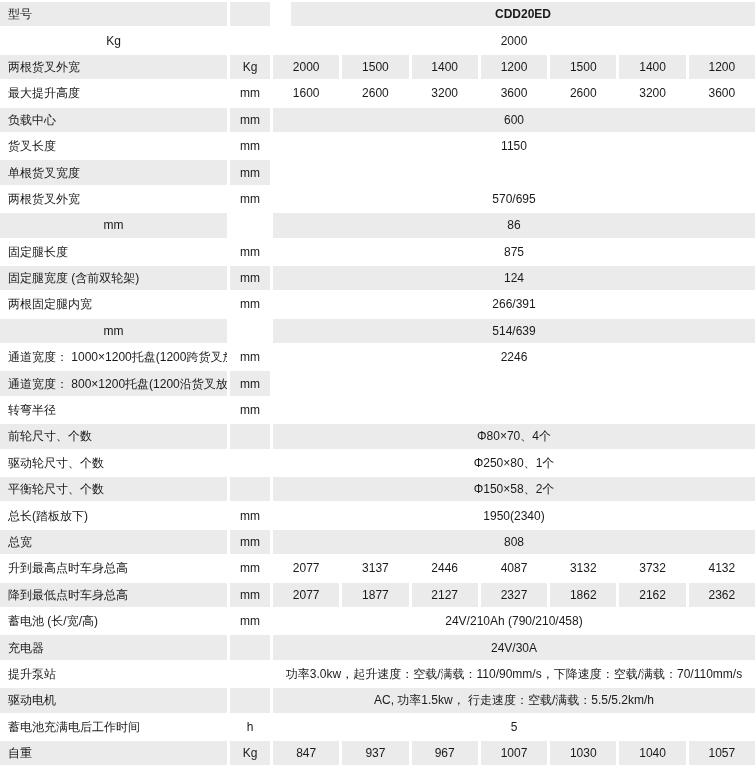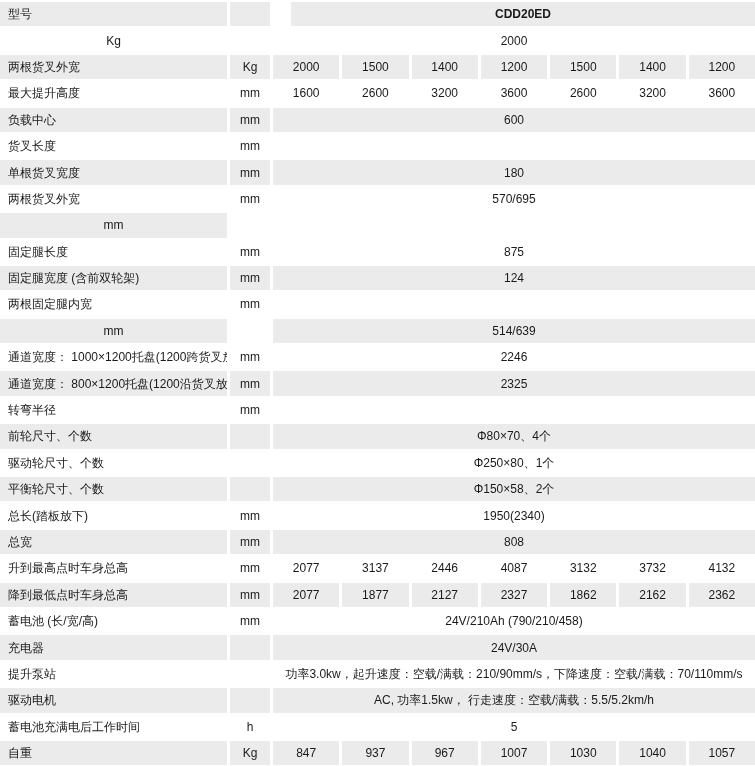--- a/index.html
+++ b/index.html
@@ -77,61 +77,62 @@
       <div class="cell value-cell">3600</div>
     </div>
     <div class="row odd">
       <div class="cell label-cell">负载中心</div>
       <div class="cell unit-cell">mm</div>
       <div class="cell value-cell span-cell">600</div>
     </div>
     <div class="row even">
       <div class="cell label-cell">货叉长度</div>
       <div class="cell unit-cell">mm</div>
+      <div class="cell value-cell span-cell">1150</div>
     </div>
     <div class="row odd">
       <div class="cell label-cell">单根货叉宽度</div>
       <div class="cell unit-cell">mm</div>
-      <div class="cell value-cell span-cell">180</div>
     </div>
     <div class="row even">
       <div class="cell label-cell">两根货叉外宽</div>
       <div class="cell unit-cell">mm</div>
       <div class="cell value-cell span-cell">570/695</div>
     </div>
     <div class="row odd">
       <div class="cell unit-cell">mm</div>
+      <div class="cell value-cell span-cell">86</div>
     </div>
     <div class="row even">
       <div class="cell label-cell">固定腿长度</div>
       <div class="cell unit-cell">mm</div>
       <div class="cell value-cell span-cell">875</div>
     </div>
     <div class="row odd">
       <div class="cell label-cell">固定腿宽度 (含前双轮架)</div>
       <div class="cell unit-cell">mm</div>
       <div class="cell value-cell span-cell">124</div>
     </div>
     <div class="row even">
       <div class="cell label-cell">两根固定腿内宽</div>
       <div class="cell unit-cell">mm</div>
+      <div class="cell value-cell span-cell">266/391</div>
     </div>
     <div class="row odd">
       <div class="cell unit-cell">mm</div>
       <div class="cell value-cell span-cell">514/639</div>
     </div>
     <div class="row even">
       <div class="cell label-cell">通道宽度： 1000×1200托盘(1200跨货叉放置)</div>
       <div class="cell unit-cell">mm</div>
       <div class="cell value-cell span-cell">2246</div>
     </div>
     <div class="row odd">
       <div class="cell label-cell">通道宽度： 800×1200托盘(1200沿货叉放置)</div>
       <div class="cell unit-cell">mm</div>
-      <div class="cell value-cell span-cell">2325</div>
     </div>
     <div class="row even">
       <div class="cell label-cell">转弯半径</div>
       <div class="cell unit-cell">mm</div>
     </div>
     <div class="row odd">
       <div class="cell label-cell">前轮尺寸、个数</div>
       <div class="cell unit-cell"></div>
       <div class="cell value-cell span-cell">Φ80×70、4个</div>
     </div>
@@ -183,21 +184,21 @@
       <div class="cell value-cell span-cell">24V/210Ah (790/210/458)</div>
     </div>
     <div class="row odd">
       <div class="cell label-cell">充电器</div>
       <div class="cell unit-cell"></div>
       <div class="cell value-cell span-cell">24V/30A</div>
     </div>
     <div class="row even">
       <div class="cell label-cell">提升泵站</div>
       <div class="cell unit-cell"></div>
-      <div class="cell value-cell span-cell">功率3.0kw，起升速度：空载/满载：210/90mm/s，下降速度：空载/满载：70/110mm/s</div>
+      <div class="cell value-cell span-cell">功率3.0kw，起升速度：空载/满载：110/90mm/s，下降速度：空载/满载：70/110mm/s</div>
     </div>
     <div class="row odd">
       <div class="cell label-cell">驱动电机</div>
       <div class="cell unit-cell"></div>
       <div class="cell value-cell span-cell">AC, 功率1.5kw， 行走速度：空载/满载：5.5/5.2km/h</div>
     </div>
     <div class="row even">
       <div class="cell label-cell">蓄电池充满电后工作时间</div>
       <div class="cell unit-cell">h</div>
       <div class="cell value-cell span-cell">5</div>

